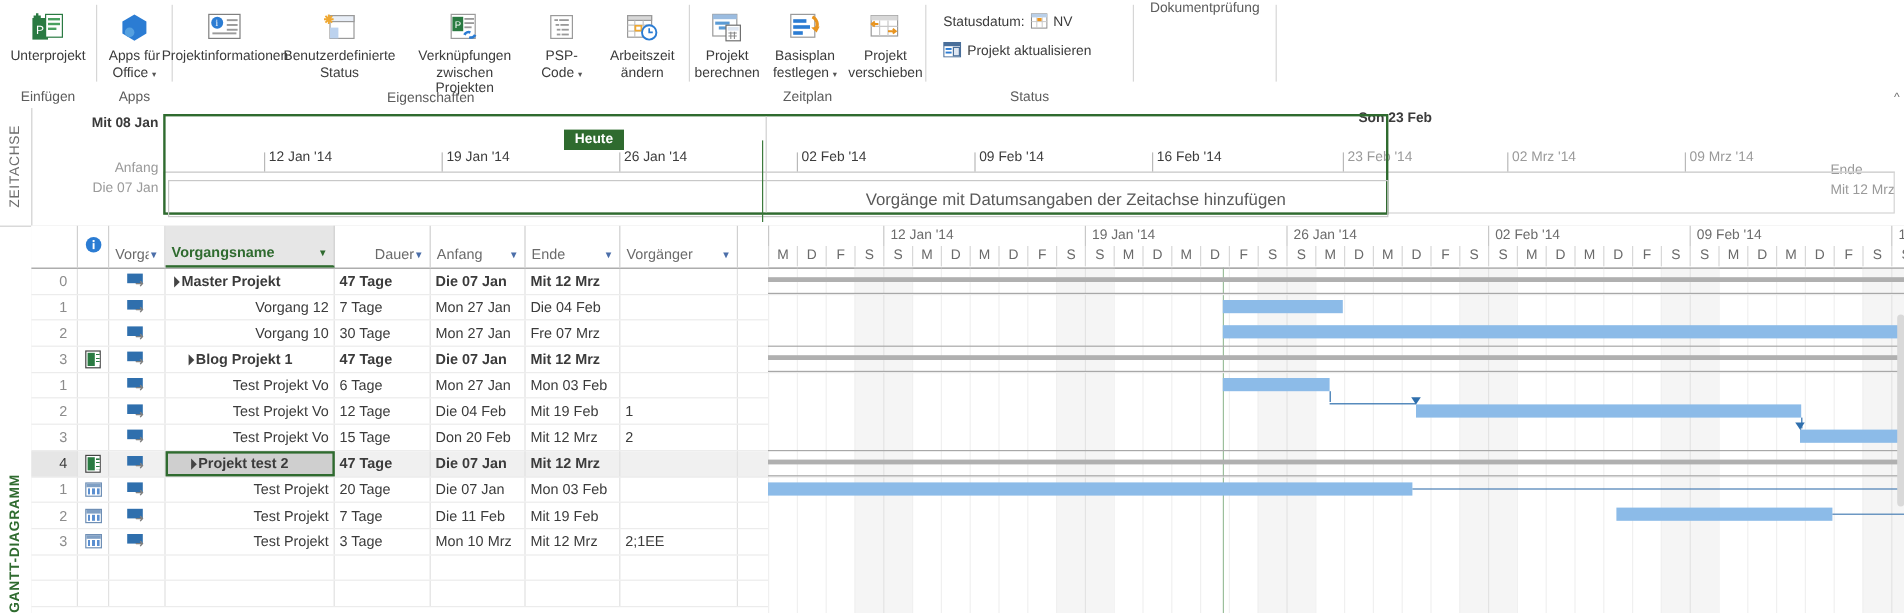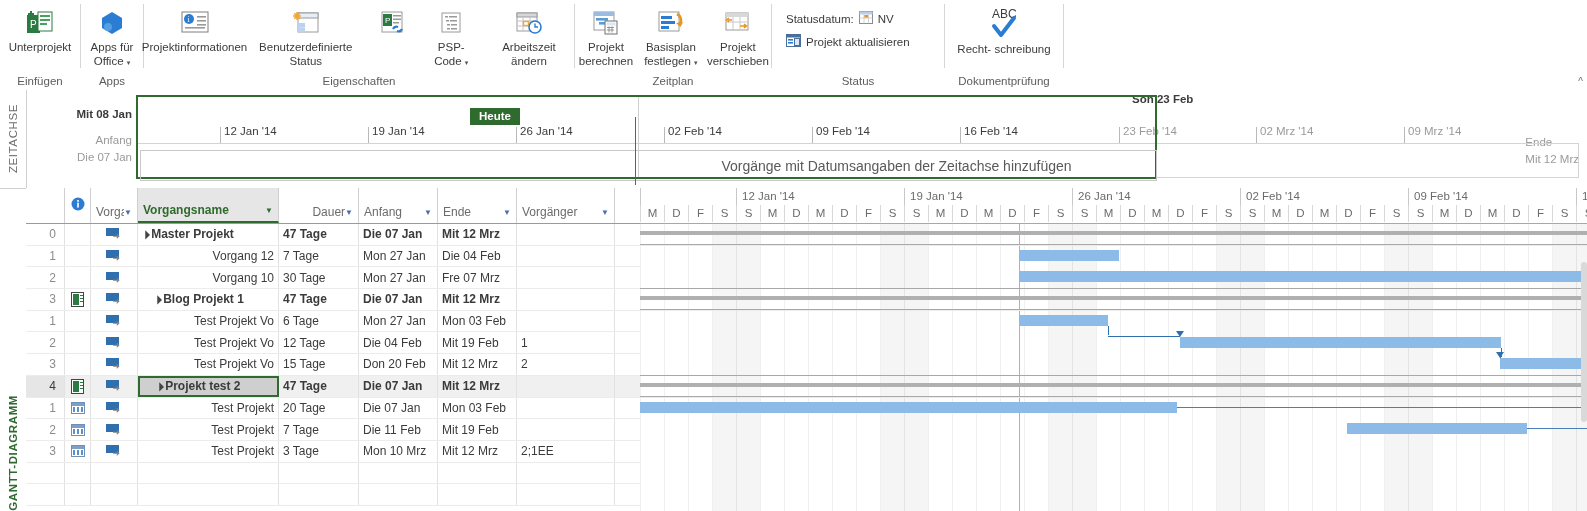--- a/index.html
+++ b/index.html
@@ -37,21 +37,21 @@
   .side-timeline{position:absolute;left:0;top:0;width:26px;height:98px;
        border-right:1px solid #d0d0d0;display:flex;align-items:center;justify-content:center;}
   .side-timeline span{writing-mode:vertical-rl;transform:rotate(180deg);
        font-size:11.5px;letter-spacing:.6px;color:#6d6d6d;}
   .side-gantt{position:absolute;left:0;top:188px;width:26px;height:323px;
        border-right:1px solid #d0d0d0;display:flex;align-items:flex-end;justify-content:center;padding-bottom:4px;}
   .side-gantt span{writing-mode:vertical-rl;transform:rotate(180deg);
        font-size:11.5px;letter-spacing:.6px;color:#2f6b2f;font-weight:600;}
 
   .tl-start{position:absolute;left:26px;top:0;width:110px;height:98px;}
-  .tl-start .s1{position:absolute;right:4px;top:18px;font-size:11.5px;font-weight:bold;color:#3b3b3b;}
+  .tl-start .s1{position:absolute;right:4px;top:7px;font-size:11.5px;font-weight:bold;color:#3b3b3b;}
   .tl-start .s2{position:absolute;right:4px;top:44px;font-size:11.5px;color:#9a9a9a;}
   .tl-start .s3{position:absolute;right:4px;top:61px;font-size:11.5px;color:#9a9a9a;}
 
   .tl-end{position:absolute;right:8px;top:44px;text-align:left;}
   .tl-end div{font-size:11.5px;color:#9a9a9a;line-height:17px;}
   .tl-endlabel{position:absolute;left:1132px;top:3px;font-size:11.5px;font-weight:bold;color:#3b3b3b;}
 
   
   .tl-scale{position:absolute;left:136px;top:0;right:0;height:98px;}
   .tl-tick{position:absolute;top:37px;height:16px;border-left:1px solid #b9b9b9;}
@@ -227,20 +227,22 @@
                 <rect x="5" y="3" width="20" height="20" fill="#fff" stroke="#9a9a9a"></rect>
                 <rect x="6" y="5" width="9" height="12" fill="#2a7a42"></rect>
                 <text x="8" y="14" font-size="8" fill="#fff" font-family="Liberation Sans">P</text>
                 <rect x="16" y="6" width="8" height="1.5" fill="#9a9a9a"></rect>
                 <rect x="16" y="9.5" width="8" height="1.5" fill="#9a9a9a"></rect>
                 <rect x="16" y="13" width="6" height="1.5" fill="#9a9a9a"></rect>
                 <path d="M16 20 a4 4 0 0 1 5 -2" stroke="#2b7cd3" stroke-width="2.2" fill="none"></path>
                 <path d="M20 22 a4 4 0 0 0 5 -2" stroke="#2b7cd3" stroke-width="2.2" fill="none"></path>
               </svg>
             </div>
+            <div class="lbl">Verknüpfungen
+zwischen Projekten</div>
           </div>
 
           <div class="ritem">
             <div class="ic">
               <svg width="28" height="28" viewBox="0 0 28 28">
                 <rect x="5" y="4" width="18" height="19" fill="#fff" stroke="#9a9a9a"></rect>
                 <rect x="8" y="7" width="3" height="1.5" fill="#9a9a9a"></rect>
                   <rect x="12" y="7" width="8" height="1.5" fill="#9a9a9a"></rect>
                 <rect x="9" y="11" width="3" height="1.5" fill="#9a9a9a"></rect>
                   <rect x="13" y="11" width="7" height="1.5" fill="#9a9a9a"></rect>
@@ -351,32 +353,20 @@
               </span>
               <span>Projekt aktualisieren</span>
             </div>
           </div>
         </div>
         <div class="rgroup-label">Status</div>
       </div>
       <div class="rsep"></div>
 
       <div class="rgroup" style="width:118px;">
-        <div class="rgroup-items" style="justify-content:center;">
-          <div class="ritem">
-            <div class="ic" style="flex-direction:column;height:38px;">
-              <svg width="44" height="36" viewBox="0 0 44 36">
-                <text x="10" y="12" font-size="12" fill="#3b3b3b" font-family="Liberation Sans">ABC</text>
-                <path d="M12 20 l7 9 l13 -17" stroke="#2b7cd3" stroke-width="4" fill="none" stroke-linecap="round" stroke-linejoin="round"></path>
-              </svg>
-            </div>
-            <div class="lbl">Recht-
-schreibung</div>
-          </div>
-        </div>
         <div class="rgroup-label">Dokumentprüfung</div>
       </div>
       <div class="rsep"></div>
     </div>
     <div class="collapse" style="top:76px;">^</div>
   </div>
 
   <div class="timeline-band">
     <div class="side-timeline">
       <span>ZEITACHSE</span>

